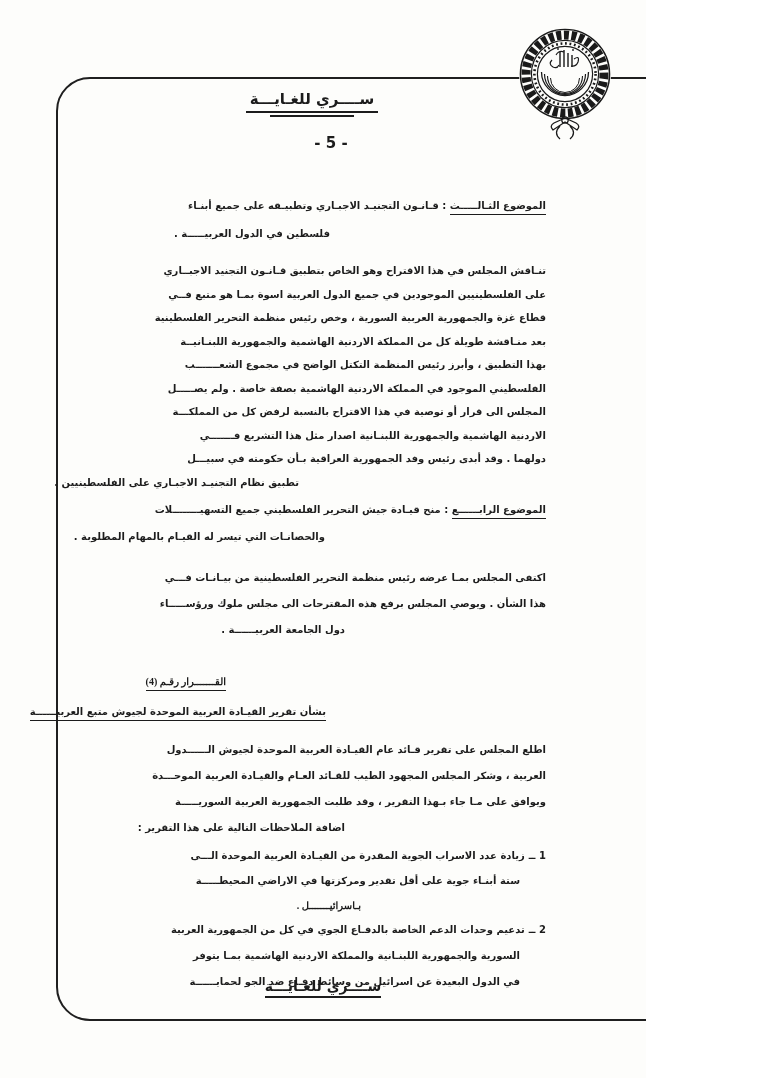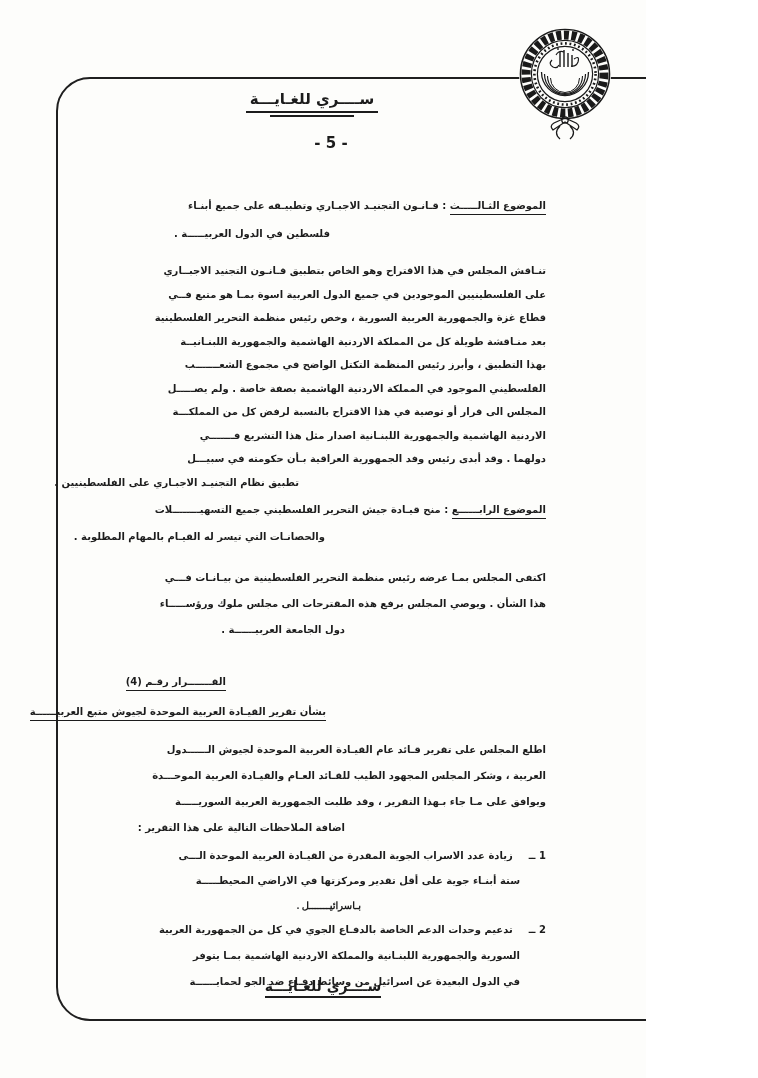--- a/index.html
+++ b/index.html
@@ -47,26 +47,26 @@
   .t4{top:496px;line-height:27px;text-align:right;}
   .p2{top:565px;line-height:26px;}
   .dh{top:667px;line-height:30px;}
   .p3{top:737px;line-height:26px;}
   .i1{top:843px;line-height:25px;}
   .i2{top:917px;line-height:26px;}
   .ind-t3{padding-right:216px;}
   .ind-p1last{padding-right:247px;}
   .ind-t4{padding-right:221px;}
   .ind-p2last{padding-right:201px;}
-  .ind-dtitle{padding-right:320px;}
+  .ind-dtitle{padding-right:320px;font-family:Liberation Serif, serif;}
   .ind-dsub{padding-right:220px;}
   .ind-p3last{padding-right:201px;}
   .ind-cont{padding-right:26px;}
   .ind-isr{padding-right:185px;font-family:Liberation Serif, serif;}
-  .num{display:inline-block;margin-left:16px;}
+  .num{display:inline-block;margin-left:4px;}
   .footer{
     position:absolute;top:978px;left:0;right:0;
     text-align:center;font-size:14px;font-weight:700;
   }
   .footer .u{padding-bottom:2px;border-bottom:2px solid #1c1c1c;}
   svg .ln{fill:none;stroke:#1a1a1a;}
 </style>
 </head>
 <body>
 

